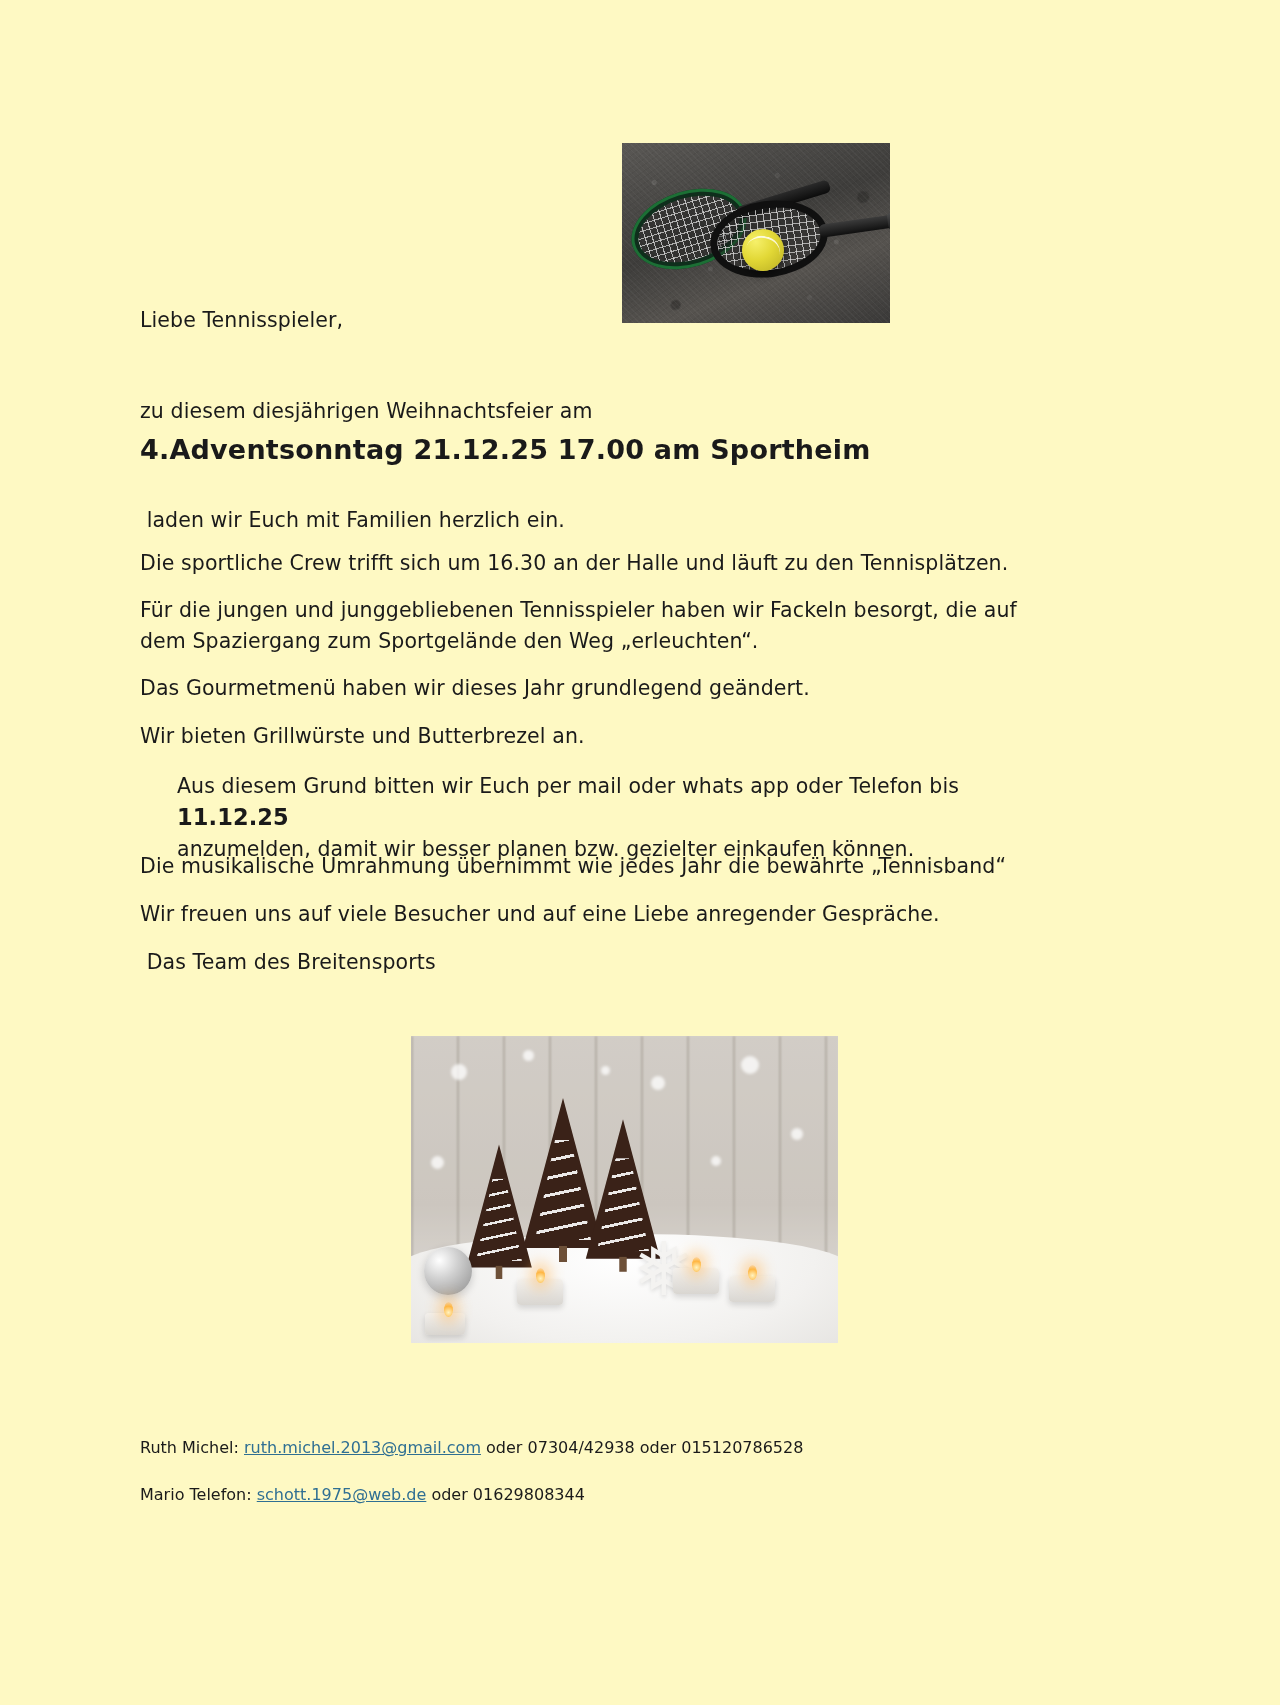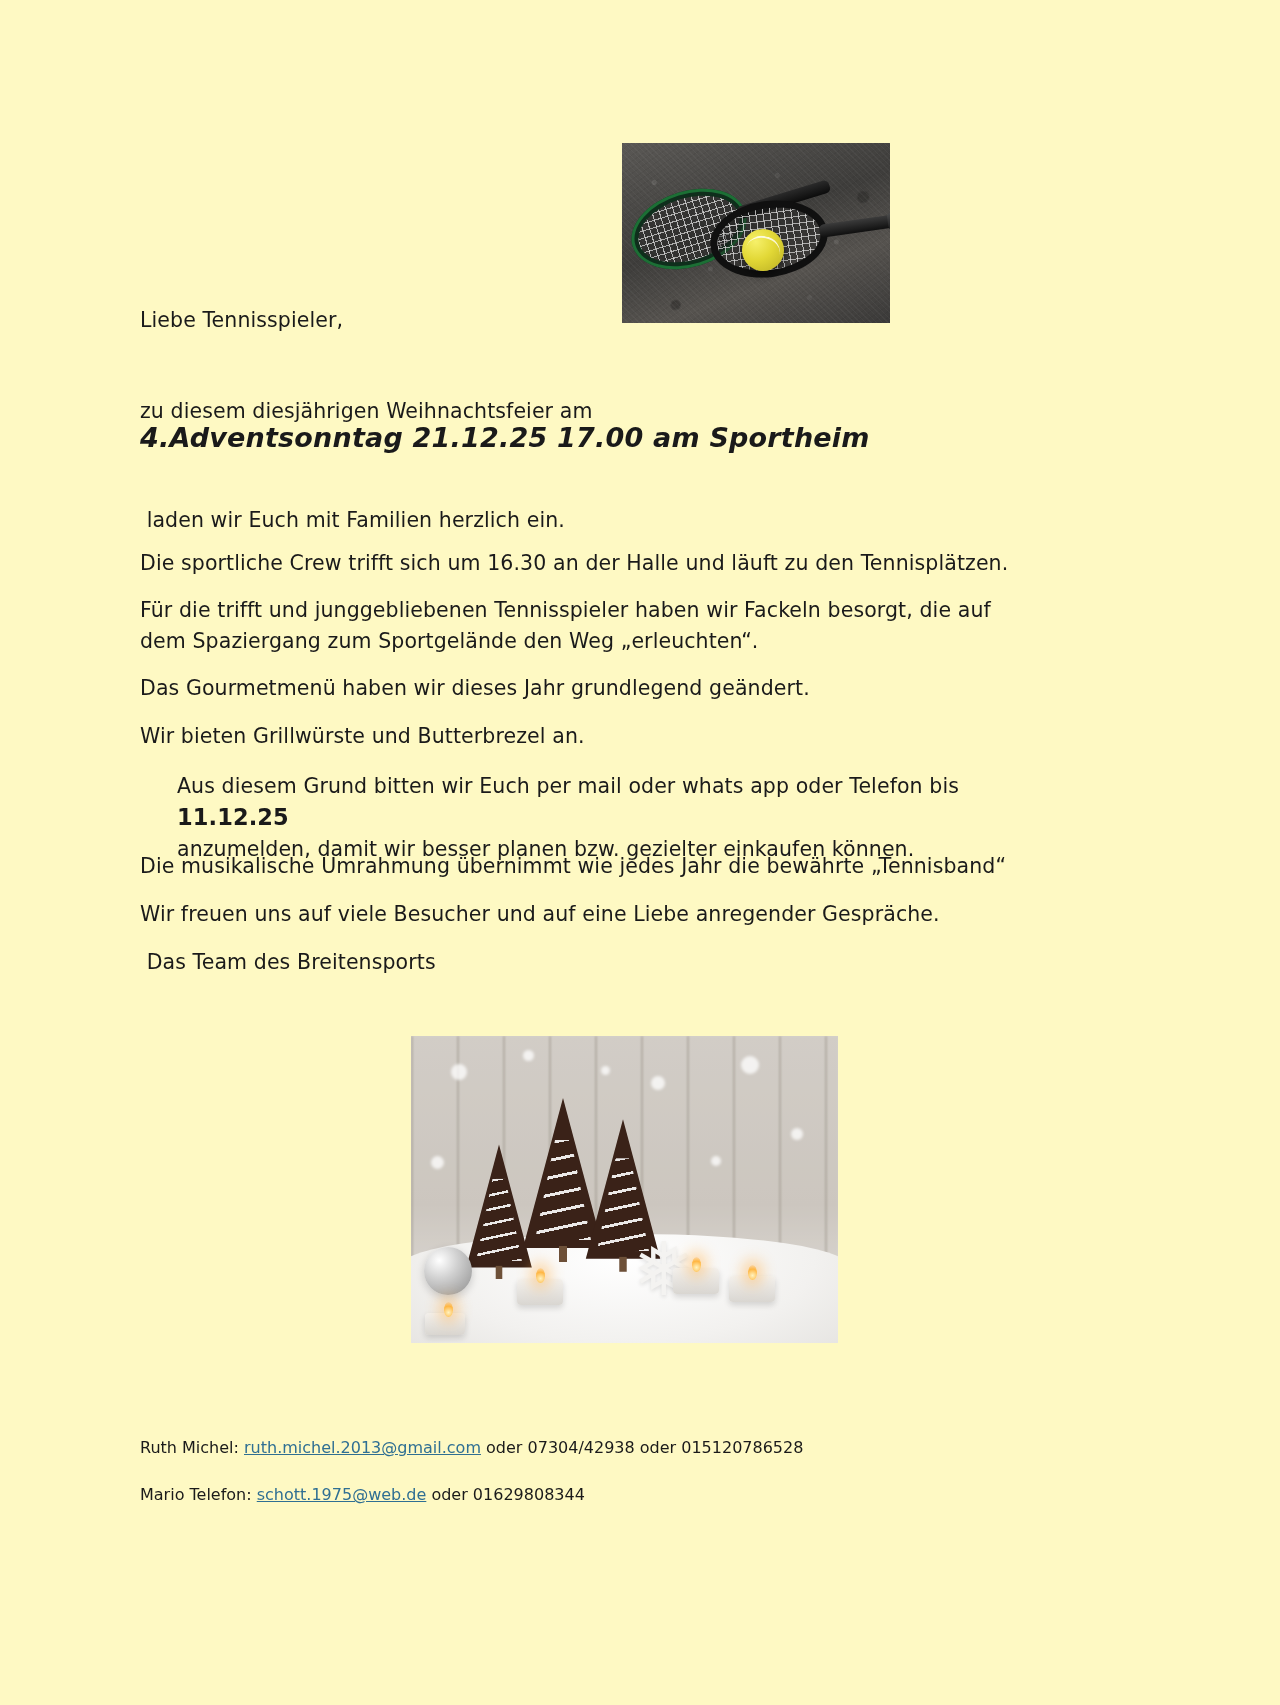--- a/index.html
+++ b/index.html
@@ -137,25 +137,24 @@
     position: absolute;
     font-size: 20.5px;
     line-height: 31px;
     color: #1a1a1a;
     letter-spacing: 0.1px;
     white-space: pre-wrap;
   }
   .salutation { top: 305px; }
   .intro { top: 396px; }
   .headline {
-    top: 422px;
+    top: 434px;
     font-size: 27px;
     font-weight: bold;
     letter-spacing: 0.2px;
-    font-style: italic;
   }
   .line-invite { top: 505px; }
   .line-crew { top: 548px; }
   .line-torches { top: 595px; width: 890px; }
   .line-menu { top: 673px; }
   .line-grill { top: 721px; }
   .line-signup { top: 771px; width: 900px; margin-left: 37px; }
   .line-signup .date-strong {
     font-weight: bold;
     font-size: 22.5px;
@@ -293,21 +292,21 @@
     </div>
     <div class="tennis-ball"></div>
   </div>
 
   <div class="letter">
     <div class="t salutation">Liebe Tennisspieler,</div>
     <div class="t intro">zu diesem diesjährigen Weihnachtsfeier am</div>
     <div class="t headline">4.Adventsonntag 21.12.25 17.00 am Sportheim</div>
     <div class="t line-invite"> laden wir Euch mit Familien herzlich ein.</div>
     <div class="t line-crew">Die sportliche Crew trifft sich um 16.30 an der Halle und läuft zu den Tennisplätzen.</div>
-    <div class="t line-torches">Für die trifft und junggebliebenen Tennisspieler haben wir Fackeln besorgt, die auf dem Spaziergang zum Sportgelände den Weg „erleuchten“.</div>
+    <div class="t line-torches">Für die jungen und junggebliebenen Tennisspieler haben wir Fackeln besorgt, die auf dem Spaziergang zum Sportgelände den Weg „erleuchten“.</div>
     <div class="t line-menu">Das Gourmetmenü haben wir dieses Jahr grundlegend geändert.</div>
     <div class="t line-grill">Wir bieten Grillwürste und Butterbrezel an.</div>
     <div class="t line-signup"><span>Aus diesem Grund bitten wir Euch per mail oder whats app oder Telefon bis  </span><span class="date-strong">11.12.25</span><span>
 anzumelden, damit wir besser planen bzw. gezielter einkaufen können.</span></div>
     <div class="t line-music">Die musikalische Umrahmung übernimmt wie jedes Jahr die bewährte „Tennisband“</div>
     <div class="t line-closing">Wir freuen uns auf viele Besucher und auf eine Liebe anregender Gespräche.</div>
     <div class="t line-team"> Das Team des Breitensports</div>
   </div>
 
   <div class="xmas-photo">

